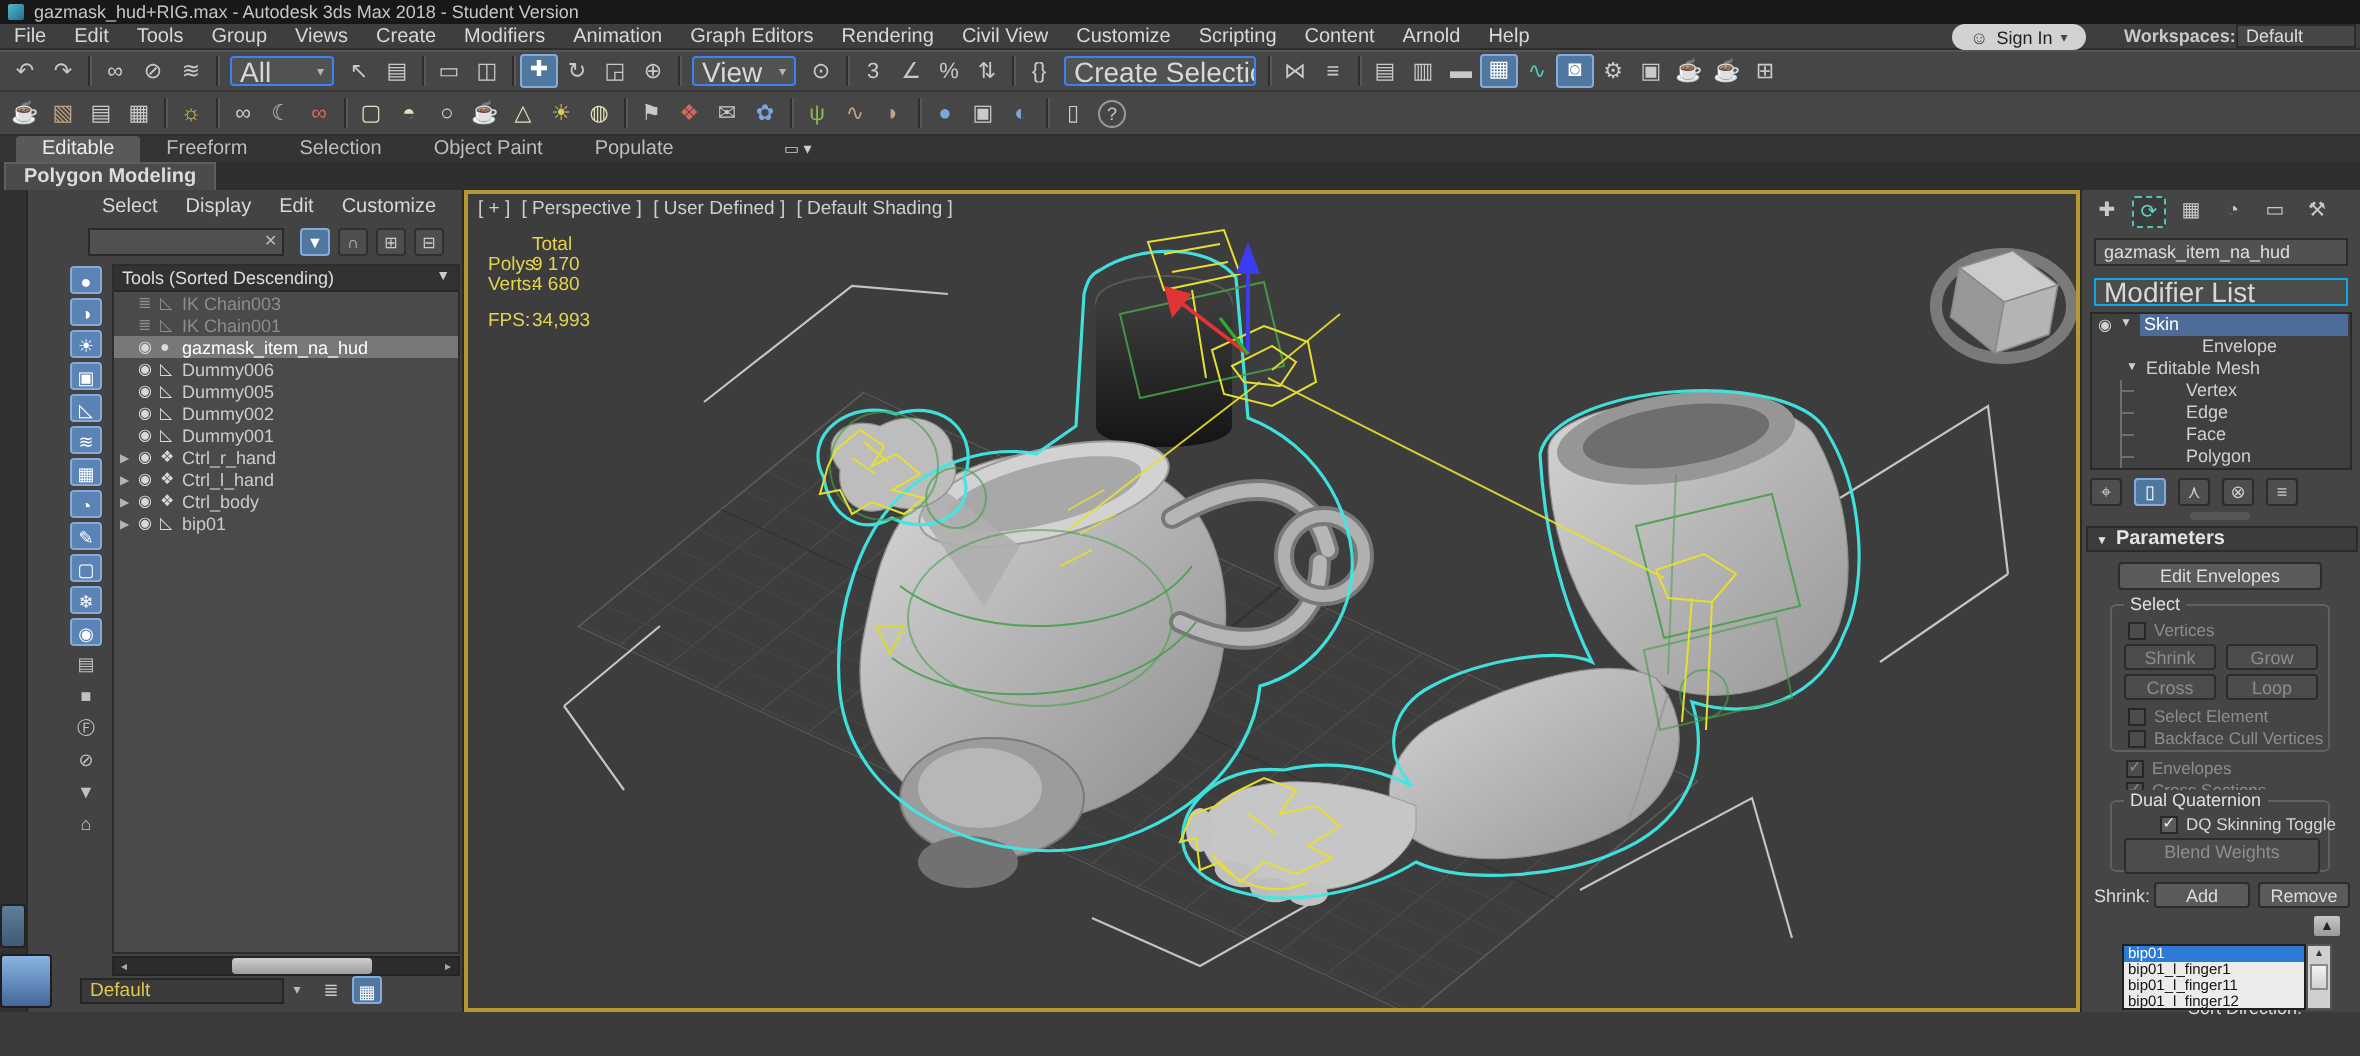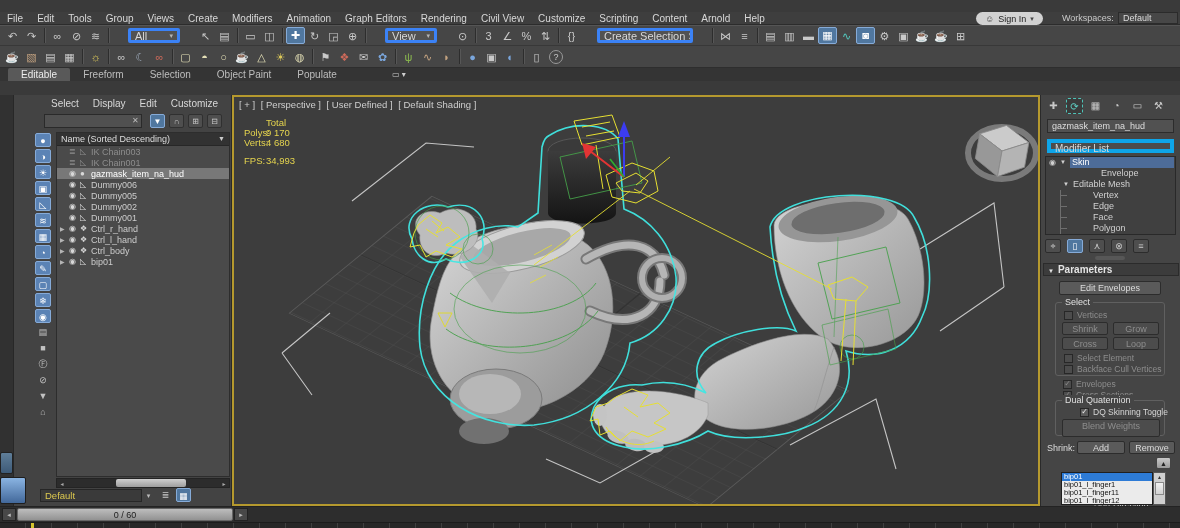--- a/index.html
+++ b/index.html
@@ -9,32 +9,32 @@
   
   .titlebar{position:absolute;left:0;top:0;width:1180px;height:12px;background:#181818;color:#c6c6c6;font-size:9px;line-height:12px;padding-left:4px;white-space:nowrap;}
   .appicon{display:inline-block;width:8px;height:8px;background:linear-gradient(135deg,#55b8c6,#1f6f93);margin-right:5px;vertical-align:-1px;border-radius:1px;}
 
   
   .menubar{position:absolute;left:0;top:12px;width:1180px;height:13px;background:#3e3e3e;display:flex;border-bottom:1px solid #2c2c2c;}
   .menu-item{padding:0 7px;line-height:13px;font-size:10px;color:#d8d8d8;}
   .signin{position:absolute;left:976px;top:12px;height:13px;background:#d2d2d2;color:#222;border-radius:7px;display:flex;align-items:center;gap:4px;padding:0 9px;font-size:9px;}
   .signin .person{font-size:9px;color:#444;}
   .signin .caret{font-size:7px;color:#444;}
-  .wslabel{position:absolute;left:1062px;top:13px;font-size:9px;color:#c9c9c9;}
+  .wslabel{position:absolute;left:1062px;top:13px;font-size:9px;color:#c9c9c9;font-weight:bold;}
   .wsfield{position:absolute;left:1118px;top:12px;width:60px;height:12px;background:#474747;border:1px solid #2b2b2b;color:#dcdcdc;font-size:9px;line-height:10px;padding-left:4px;}
 
   
   .toolbar{position:absolute;left:0;width:1180px;background:#464646;display:flex;align-items:center;padding-left:3px;}
   .t1{top:25px;height:21px;border-top:1px solid #555;border-bottom:1px solid #383838;}
   .t2{top:46px;height:22px;border-bottom:1px solid #2e2e2e;}
   .tbtn{flex:0 0 auto;width:19px;height:18px;line-height:18px;text-align:center;font-size:11px;color:#c9c9c9;}
   .tbtn.active,.tbtn.boxed{background:#50779f;border:1px solid #86abd8;border-radius:2px;color:#fff;height:17px;line-height:15px;}
   .tbtn.circ{width:14px;height:14px;line-height:12px;border:1px solid #999;border-radius:50%;font-size:9px;margin:0 3px;}
   .vsep{flex:0 0 auto;width:1px;height:15px;background:#2d2d2d;margin:0 3px;box-shadow:1px 0 0 #575757;}
-  .dd{flex:0 0 auto;display:flex;align-items:center;justify-content:space-between;height:15px;background:#525252;border:3px solid #3b82f6;border-radius:2px;color:#d8d8d8;font-size:11px;padding:0 4px;margin:0 16px;white-space:nowrap;overflow:hidden;}
+  .dd{flex:0 0 auto;display:flex;align-items:center;justify-content:space-between;height:15px;background:#525252;border:1px solid #3b82f6;border-radius:2px;color:#d8d8d8;font-size:14px;padding:0 4px;margin:0 3px;white-space:nowrap;overflow:hidden;}
   .dd::after{content:"▾";font-size:7px;margin-left:4px;color:#b5b5b5;}
   .w52{width:52px;}.w88{width:96px;}
   .c-teal{color:#53c7bc;}.c-red{color:#cf6a5a;}.c-blue{color:#7aa6dc;}.c-green{color:#8ab84f;}
   .c-yellow{color:#ddc95a;}.c-cream{color:#e3dfb6;}.c-tan{color:#c4a380;}.c-bluegray{color:#aebdd0;}
 
   
   .rtabs{position:absolute;left:0;top:68px;width:1180px;height:13px;background:#343434;display:flex;padding-left:8px;}
   .rtab{padding:0 13px;font-size:10px;line-height:13px;color:#bdbdbd;}
   .rtab.active{background:#595959;color:#ececec;border-radius:2px 2px 0 0;}
   .rovf{position:absolute;left:392px;top:68px;font-size:8px;line-height:13px;color:#cfcfcf;}
@@ -87,21 +87,21 @@
   .st-b{left:2px;top:10px;}.st-c{left:24px;top:10px;text-align:center;}
   .st-d{left:2px;top:20px;}.st-e{left:24px;top:20px;}
   .st-f{left:2px;top:38px;}.st-g{left:24px;top:38px;}
 
   
   .cmdpanel{position:absolute;left:1040px;top:95px;width:140px;height:411px;background:#454545;border-left:1px solid #2a2a2a;}
   .cptabs{position:absolute;left:4px;top:3px;display:flex;gap:4px;}
   .cptab{width:17px;height:16px;line-height:16px;text-align:center;font-size:10px;color:#c9c9c9;}
   .cptab.active{background:#3b3b3b;border:1px dashed #4fc3b8;color:#5fd3c6;border-radius:2px;}
   .namefield{position:absolute;left:6px;top:24px;width:127px;height:14px;background:#515151;border:1px solid #2c2c2c;color:#dedede;font-size:9px;line-height:12px;padding-left:4px;}
-  .modlist{position:absolute;left:6px;top:44px;width:127px;height:14px;background:#4c4c4c;border:4px solid #0ea5e9;color:#d8d8d8;font-size:10px;line-height:12px;padding-left:4px;}
+  .modlist{position:absolute;left:6px;top:44px;width:127px;height:14px;background:#4c4c4c;border:1px solid #0ea5e9;color:#d8d8d8;font-size:14px;line-height:12px;padding-left:4px;}
   .stack{position:absolute;left:4px;top:61px;width:131px;height:79px;background:#404040;border:1px solid #292929;overflow:hidden;}
   .stkrow{height:11px;line-height:11px;display:flex;gap:2px;padding-left:3px;font-size:9px;color:#d0d0d0;position:relative;}
   .stkrow .s-eye{width:9px;font-size:8px;}
   .stkrow .s-arr{width:8px;font-size:6px;}
   .stkrow.sel .s-lbl{flex:1;background:#4d6c99;color:#fff;padding-left:2px;margin-right:1px;}
   .stkrow.sub{padding-left:34px;}
   .stkrow.head{padding-left:6px;}
   .stkrow.leaf{padding-left:26px;}
   .stkrow.leaf::before{content:"";position:absolute;left:14px;top:0;bottom:0;border-left:1px solid #6e6e6e;}
   .stkrow.leaf::after{content:"";position:absolute;left:14px;top:5px;width:7px;border-top:1px solid #6e6e6e;}
@@ -153,20 +153,23 @@
   .tnext{left:234px;}
   .thandle{position:absolute;left:17px;top:1px;width:216px;height:13px;background:linear-gradient(#bdbdbd,#929292);border:1px solid #666;border-radius:2px;color:#1d1d1d;font-size:9px;line-height:12px;text-align:center;}
   .ruler{position:absolute;left:0;top:15px;width:1180px;height:7px;background:repeating-linear-gradient(90deg,#272727 0 25px,#404040 25px 26px);border-top:1px solid #1c1c1c;}
   .marker{position:absolute;left:31px;top:0;width:3px;height:7px;background:#d6c52f;}
 </style>
 </head>
 <body>
 
 <div id="app">
 
+  <div class="titlebar">
+    <span class="appicon"></span><span>gazmask_hud+RIG.max - Autodesk 3ds Max 2018 - Student Version</span>
+  </div>
 
   <div class="menubar">
 
   <div class="menu-item">File</div>
       <div class="menu-item">Edit</div>
       <div class="menu-item">Tools</div>
       <div class="menu-item">Group</div>
       <div class="menu-item">Views</div>
       <div class="menu-item">Create</div>
       <div class="menu-item">Modifiers</div>
@@ -276,20 +279,23 @@
 
   <div class="rtabs">
 
   <div class="rtab active">Editable</div>
       <div class="rtab">Freeform</div>
       <div class="rtab">Selection</div>
       <div class="rtab">Object Paint</div>
       <div class="rtab">Populate</div>
     </div>
   <div class="rovf">▭ ▾</div>
+  <div class="rrow">
+    <div class="ptab">Polygon Modeling</div>
+  </div>
 
   <div class="leftstrip"></div>
   <div class="vptab-sm"></div>
   <div class="vptab"></div>
 
   <div class="explorer">
     <div class="xmenus">
 
     <div class="menu-item">Select</div>
         <div class="menu-item">Display</div>
@@ -321,21 +327,21 @@
         <div class="fbtn on">◉</div>
         <div class="fbtn">▤</div>
         <div class="fbtn">■</div>
         <div class="fbtn">Ⓕ</div>
         <div class="fbtn">⊘</div>
         <div class="fbtn">▼</div>
         <div class="fbtn">⌂</div>
       </div>
     <div class="list">
       <div class="lheader">
-        <span>Name (Sorted Descending)</span>
+        <span>Tools (Sorted Descending)</span>
         <span class="sorticon">▼</span>
       </div>
       <div class="lrows">
 
           <div class="srow grayed">
             <span class="exp"></span>
             <span class="vis">≣</span>
             <span class="typ">◺</span>
             <span class="lbl">IK Chain003</span>
           </div>
@@ -681,22 +687,14 @@
         <div class="brow">bip01_l_finger1</div>
         <div class="brow">bip01_l_finger11</div>
         <div class="brow">bip01_l_finger12</div>
       </div>
     <div class="lbscroll">
       <span class="lbarrow">▴</span>
       <span class="lbthumb"></span>
     </div>
   </div>
 
-  <div class="bottombar">
-    <div class="tprev">◂</div>
-    <div class="thandle">0 / 60</div>
-    <div class="tnext">▸</div>
-    <div class="ruler">
-      <div class="marker"></div>
-    </div>
-  </div>
 
 </div>
 
 </body></html>

